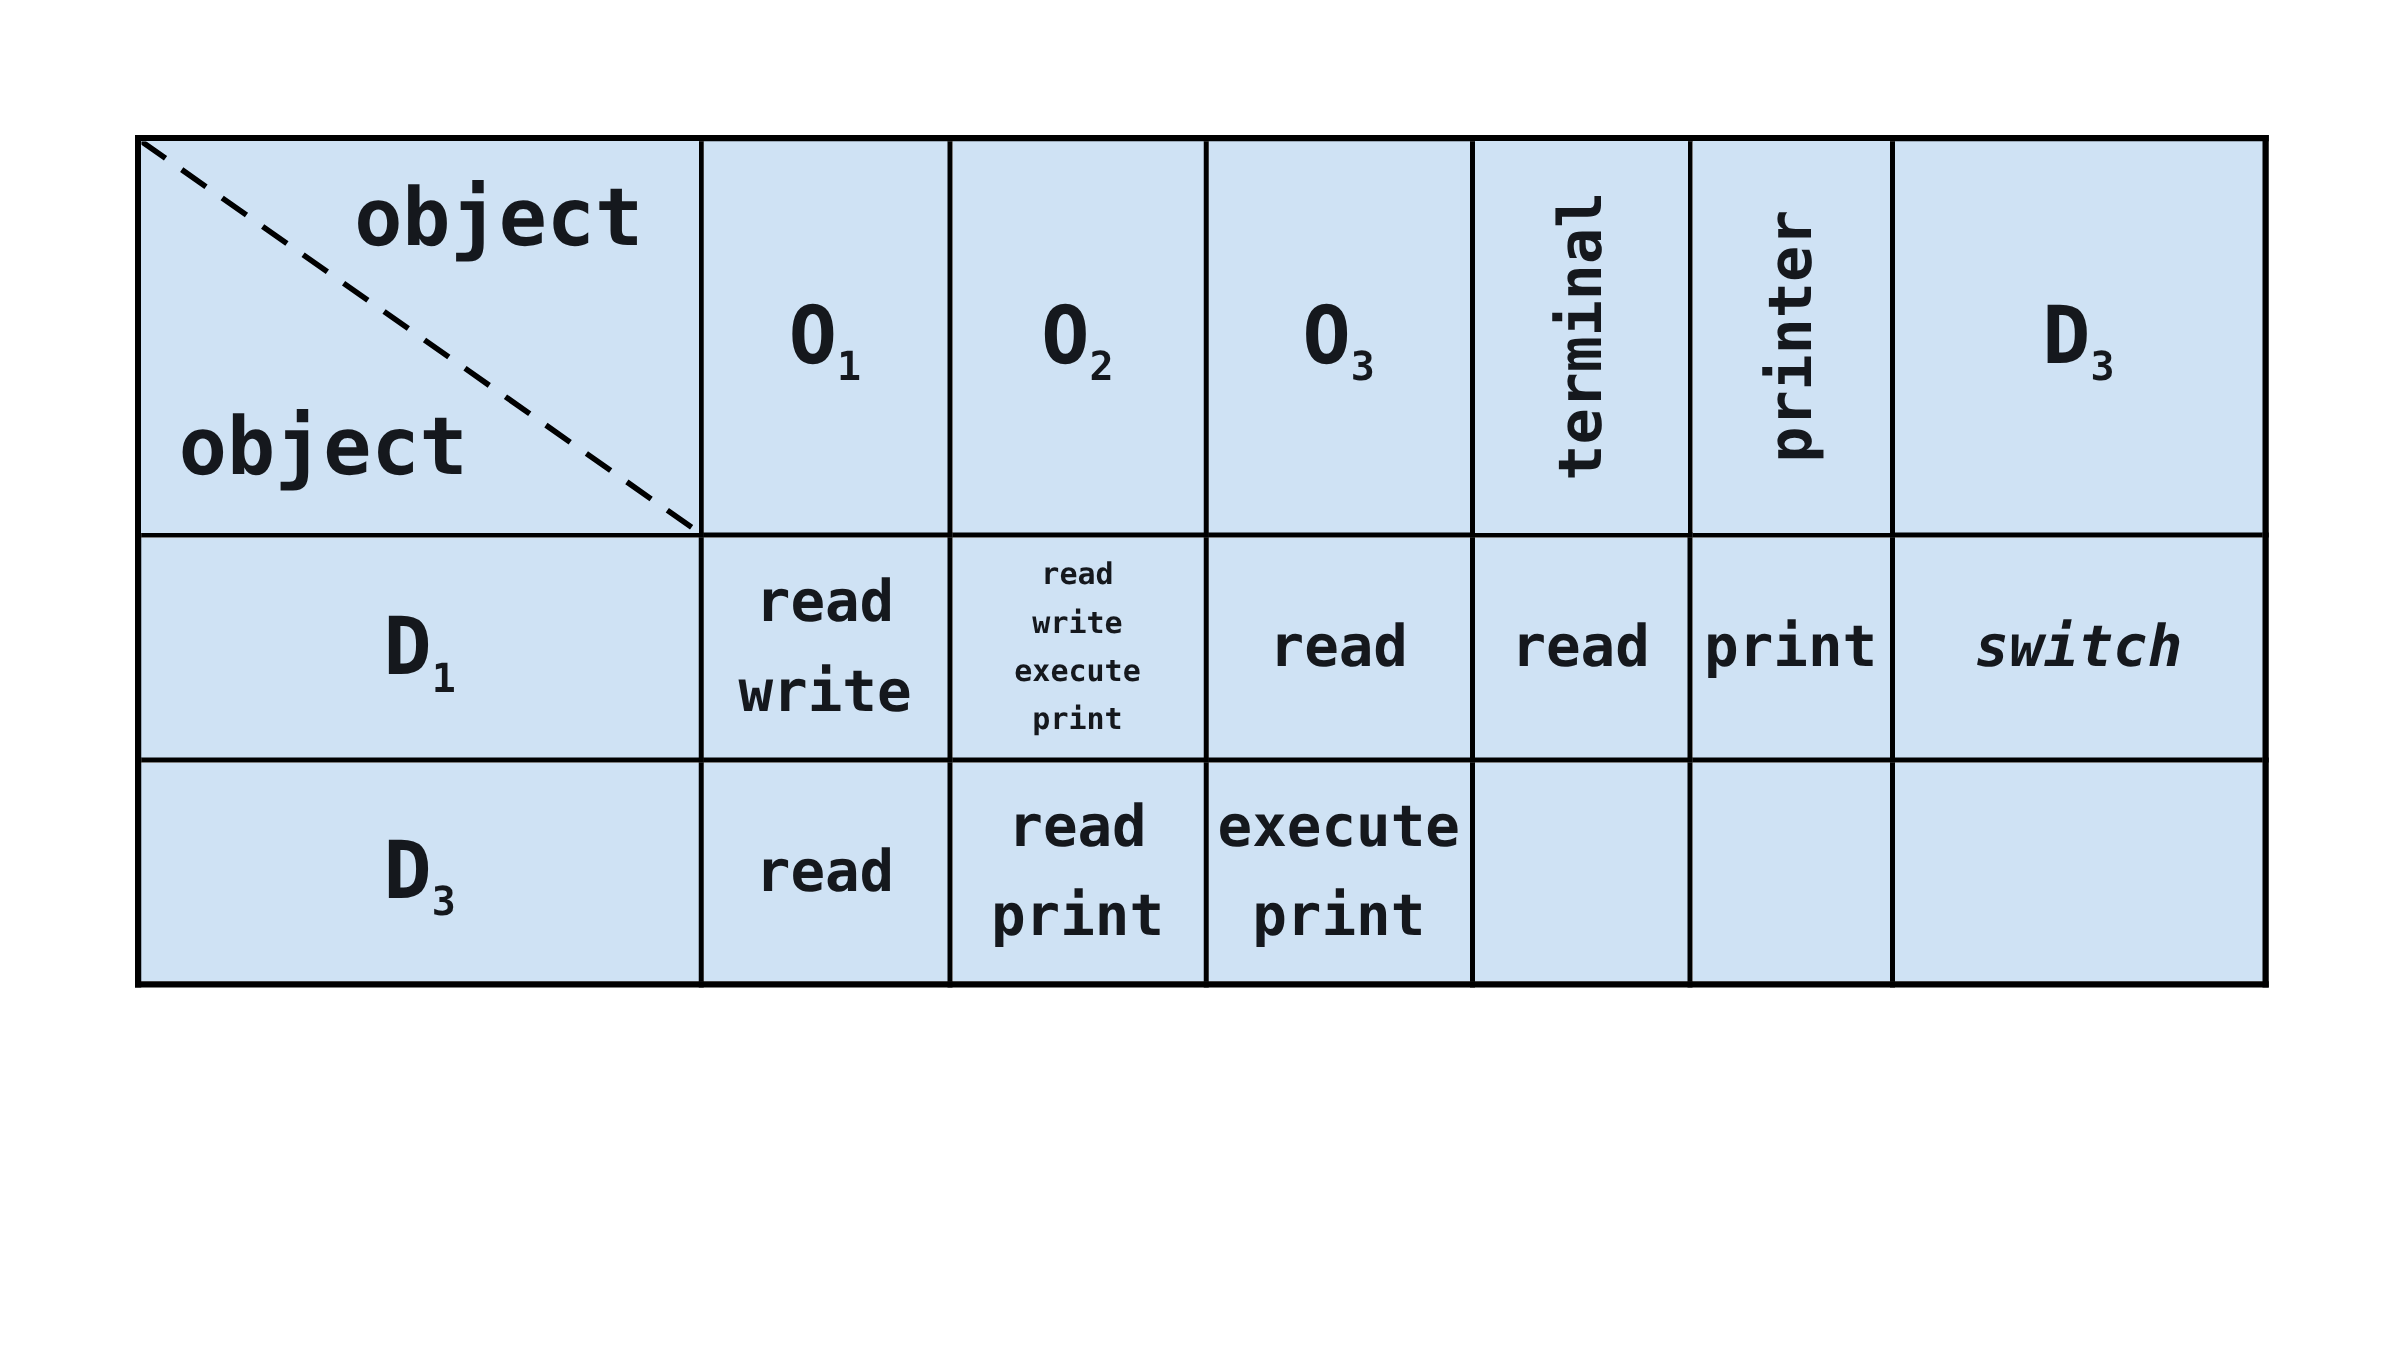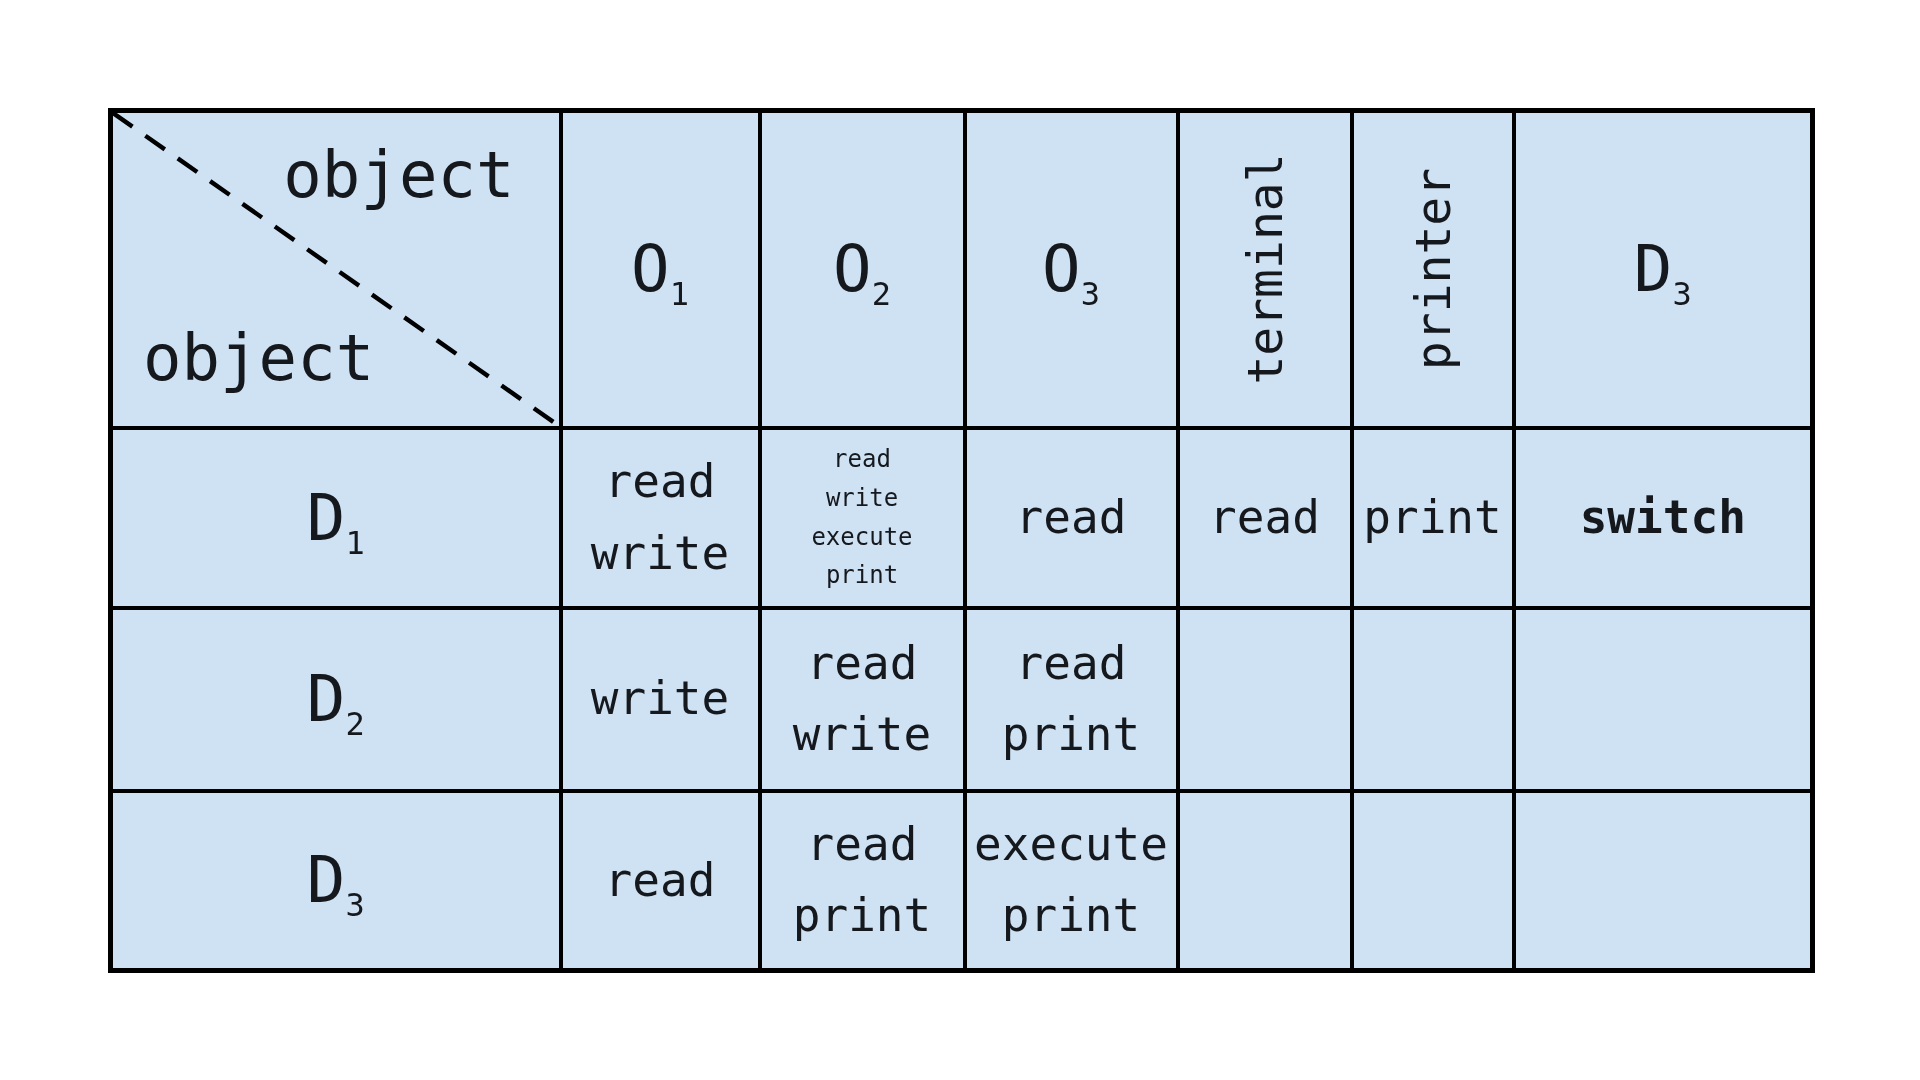--- a/index.html
+++ b/index.html
@@ -26,20 +26,21 @@
     border: 5px solid #000000;
   }
 
   table.matrix td {
     border: 4px solid #000000;
     background: #cfe2f4;
     text-align: center;
     vertical-align: middle;
     padding: 0;
     overflow: hidden;
+    font-weight: bold;
   }
 
   tr.r-header  { height: 317px; }
   tr.r-data1   { height: 180px; }
   tr.r-data2   { height: 183px; }
   tr.r-data3   { height: 180px; }
 
   
   td.corner { position: relative; }
   td.corner svg { position: absolute; left: 0; top: 0; width: 100%; height: 100%; display: block; }
@@ -88,20 +89,21 @@
     font-size: 46px;
     line-height: 1.55;
     white-space: pre-line;
   }
   .cell.small {
     font-size: 24px;
     line-height: 1.62;
   }
   .cell.bold {
     font-weight: bold;
+    font-style: italic;
   }
 </style>
 </head>
 <body>
 
 <div class="matrix-wrap">
   <table class="matrix">
     <colgroup>
       <col style="width:450px">
       <col style="width:199px">
@@ -151,33 +153,20 @@
       <td class="cell small">read
 write
 execute
 print</td>
       <td class="cell">read</td>
       <td class="cell">read</td>
       <td class="cell">print</td>
       <td class="cell bold">switch</td>
     </tr>
 
-    <tr class="r-data2">
-      <td>
-        <span class="hdr"><span>D</span><sub>2</sub></span>
-      </td>
-      <td class="cell">write</td>
-      <td class="cell">read
-write</td>
-      <td class="cell">read
-print</td>
-      <td class="cell"></td>
-      <td class="cell"></td>
-      <td class="cell"></td>
-    </tr>
 
     <tr class="r-data3">
       <td>
         <span class="hdr"><span>D</span><sub>3</sub></span>
       </td>
       <td class="cell">read</td>
       <td class="cell">read
 print</td>
       <td class="cell">execute
 print</td>

